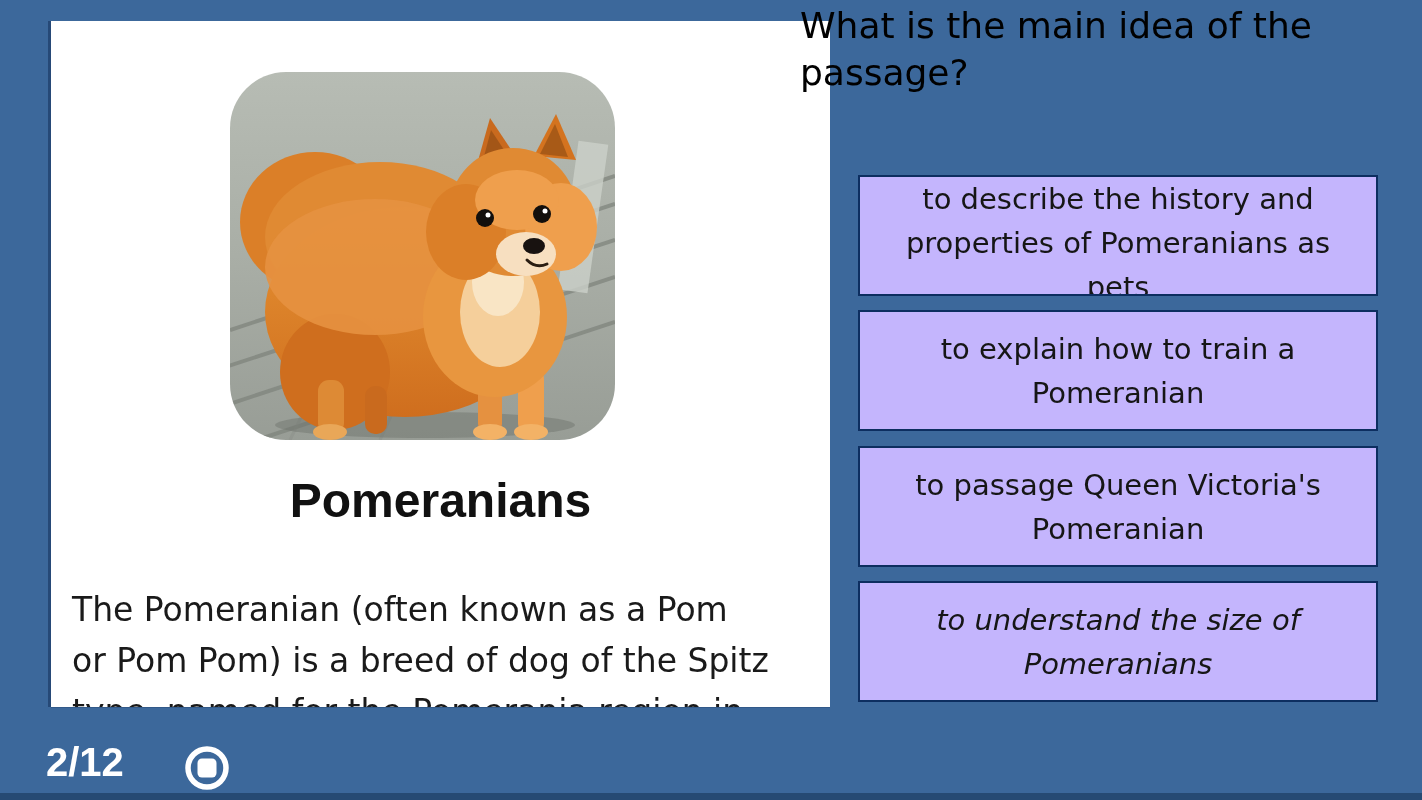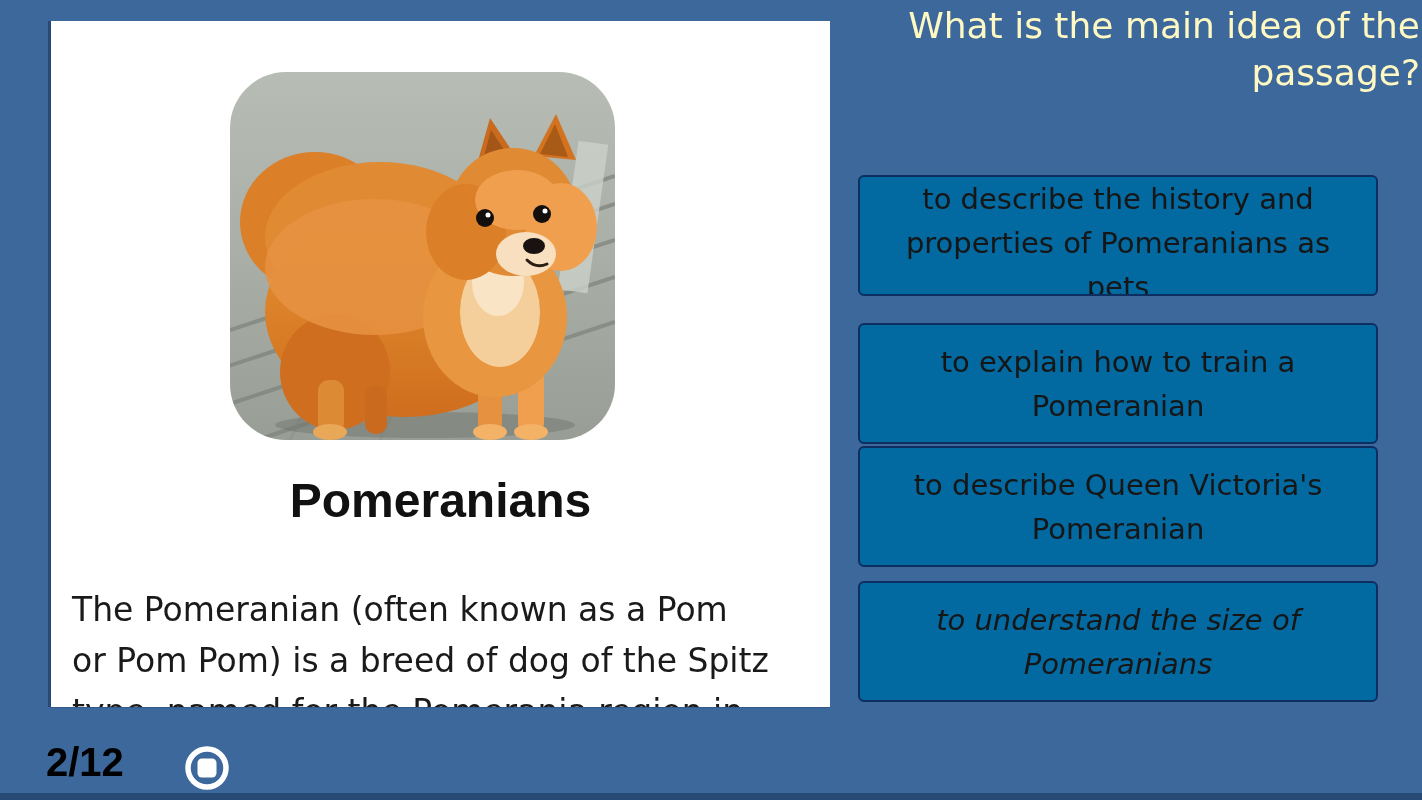--- a/index.html
+++ b/index.html
@@ -24,43 +24,43 @@
     text-align:center;font-family:"Liberation Sans",sans-serif;
     font-weight:700;font-size:48px;color:#111111;
   }
   .card-body{
     position:absolute;left:9px;top:551px;margin:12px;
     font-size:33px;line-height:51px;color:#1a1a1a;
     white-space:pre;letter-spacing:0;
   }
   
   .question{
-    position:absolute;left:840px;top:2px;width:580px;
-    text-align:right;color:#fef9c3;
+    position:absolute;left:800px;top:2px;width:580px;
+    text-align:left;color:#000000;
     font-size:36px;line-height:47px;font-weight:500;
     white-space:pre-line;
   }
   .answer{
     position:absolute;left:858px;width:520px;height:121px;
     box-sizing:border-box;display:block;
-    background:#0369a1;border:2px solid #0D2E60;border-radius:6px;
+    background:#c4b5fd;border:2px solid #0D2E60;border-radius:0;
     font-family:"DejaVu Sans",sans-serif;
     font-size:29px;line-height:44px;color:#161616;
     text-align:center;padding:0 10px;white-space:pre-line;
     overflow:hidden;cursor:pointer;
   }
   .answer-1{top:175px;}
-  .answer-2{top:323px;}
+  .answer-2{top:310px;}
   .answer-3{top:446px;}
   .answer-4{top:581px;font-style:italic;}
   
   .progress{
     position:absolute;left:46px;top:740px;
     font-family:"Liberation Sans",sans-serif;
-    font-weight:700;font-size:40px;color:#000000;
+    font-weight:700;font-size:40px;color:#ffffff;
   }
   .stopbtn{
     position:absolute;left:183px;top:744px;width:48px;height:48px;
     background:none;border:none;padding:0;cursor:pointer;
   }
   .bottombar{
     position:absolute;left:0;bottom:0;width:100%;height:7px;
     background:#264A73;
   }
 </style>
@@ -146,21 +146,21 @@
   </section>
 
   <div class="question">What is the main idea of the
 passage?</div>
 
   <button class="answer answer-1">to describe the history and
 properties of Pomeranians as
 pets</button>
   <button class="answer answer-2">to explain how to train a
 Pomeranian</button>
-  <button class="answer answer-3">to describe Queen Victoria's
+  <button class="answer answer-3">to passage Queen Victoria's
 Pomeranian</button>
   <button class="answer answer-4">to understand the size of
 Pomeranians</button>
 
   <div class="progress">2/12</div>
 
   <button class="stopbtn">
     <span>
       <svg width="48" height="48" viewBox="0 0 48 48" xmlns="http://www.w3.org/2000/svg">
         <circle cx="24" cy="24" r="19" fill="none" stroke="#ffffff" stroke-width="5.5"></circle>

